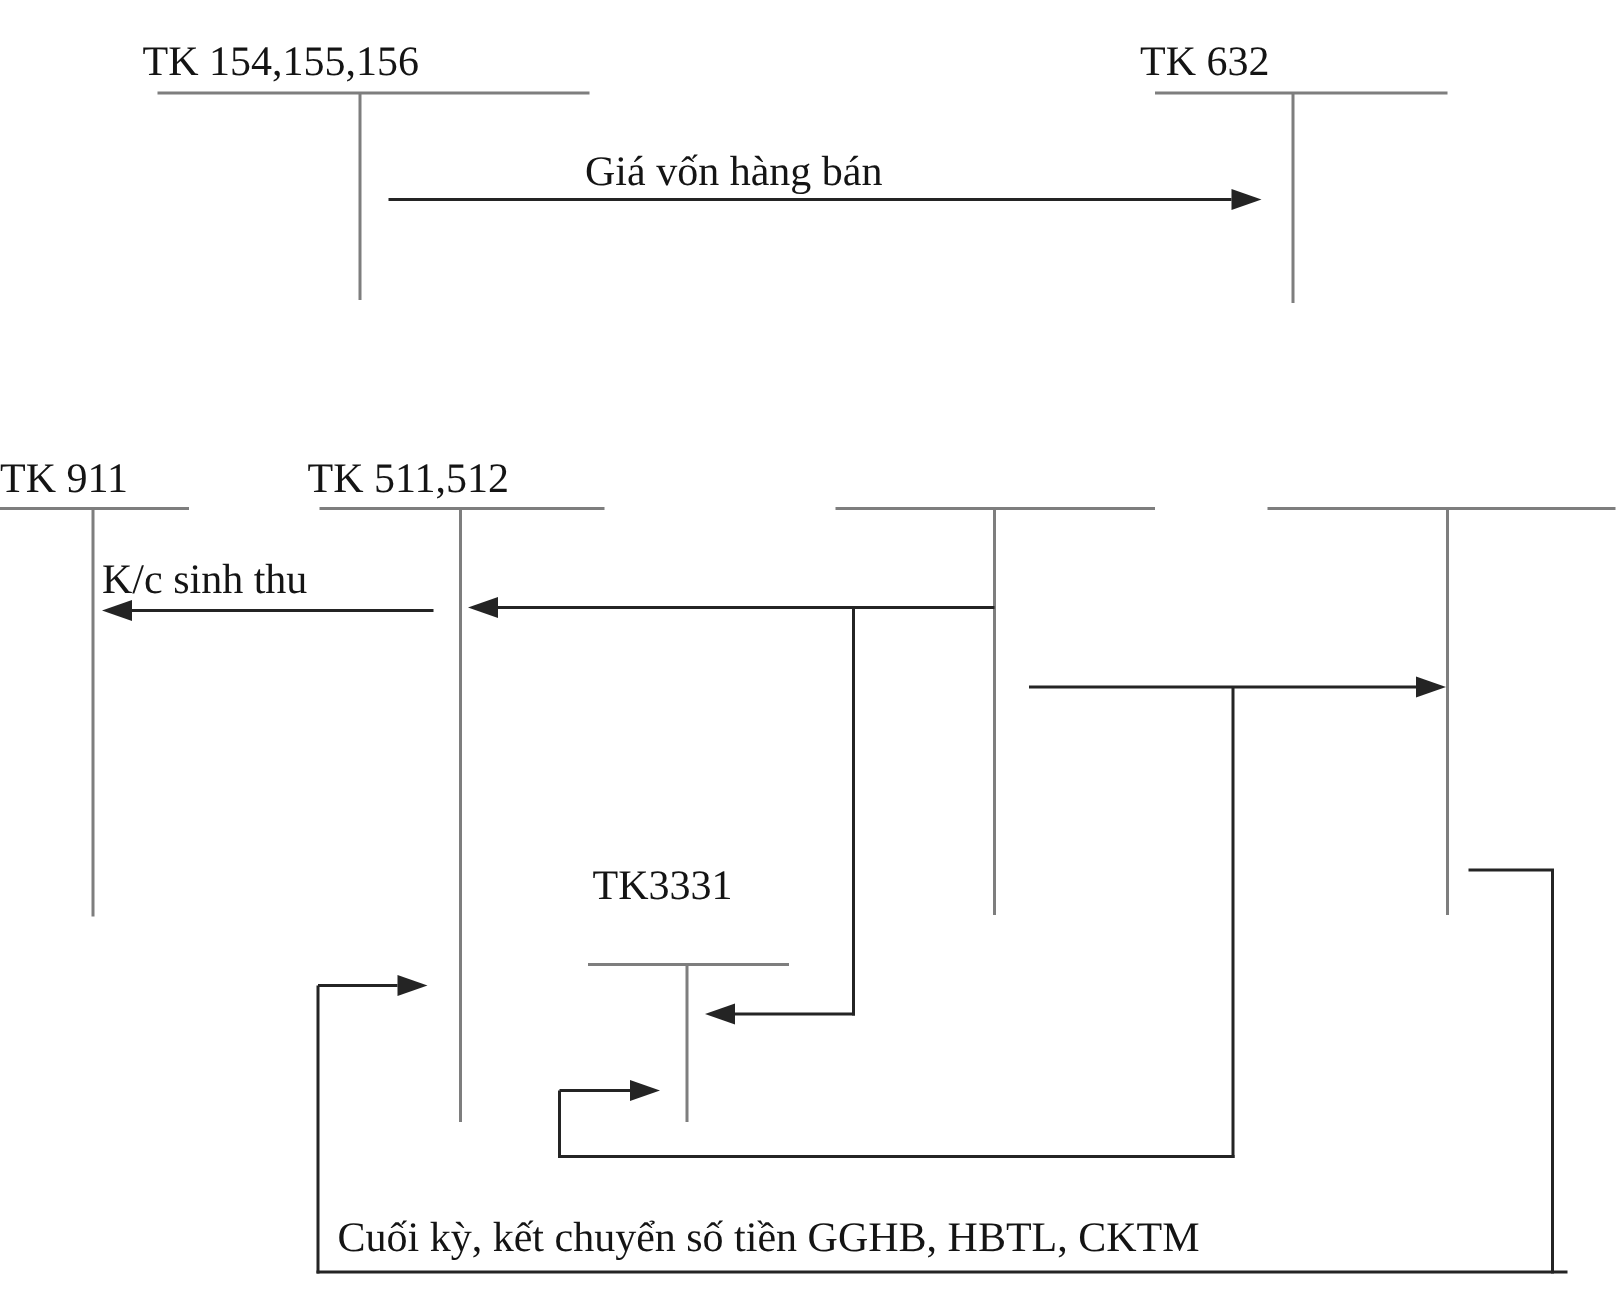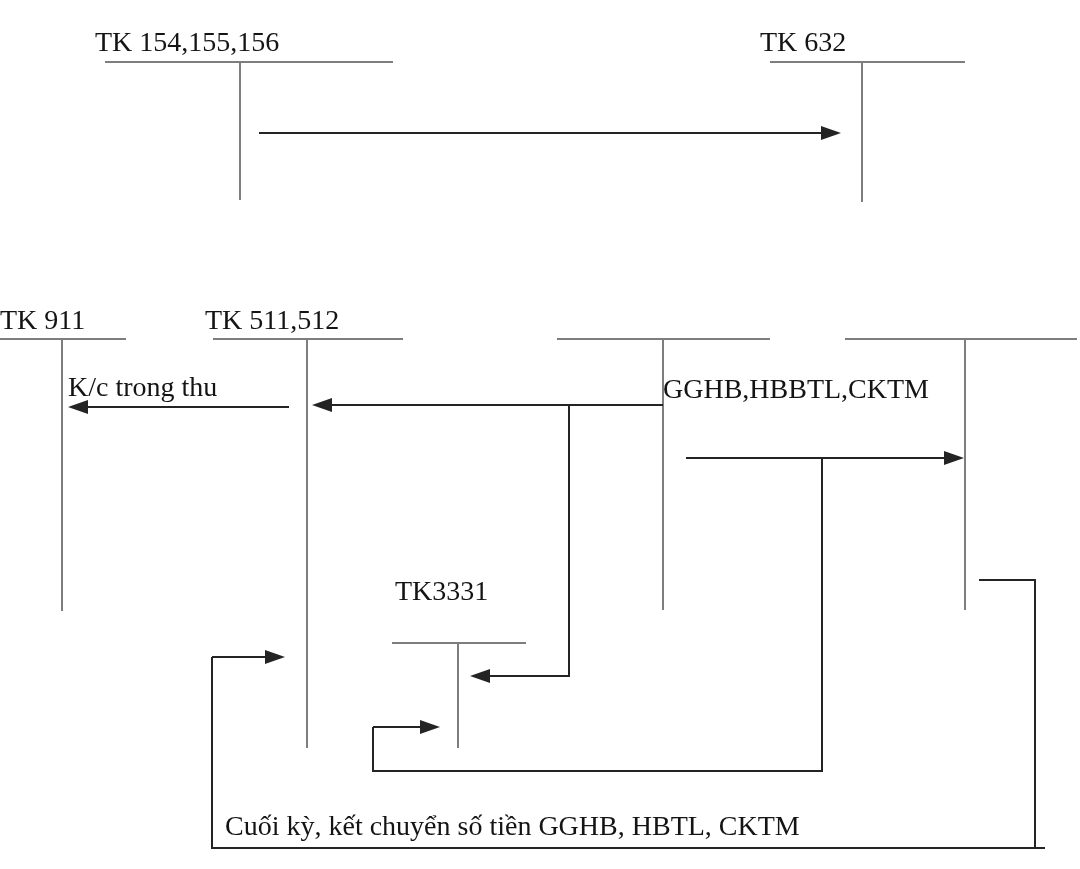--- a/index.html
+++ b/index.html
@@ -24,50 +24,51 @@
 <div id="stage">
 
   <div class="lbl" style="left:95px;top:26px;width:250px;">TK 154,155,156</div>
   <div class="hl acct" style="left:105px;top:61px;width:288px;"></div>
   <div class="vl acct" style="left:239px;top:62px;height:138px;"></div>
 
   <div class="lbl" style="left:760px;top:26px;width:200px;">TK 632</div>
   <div class="hl acct" style="left:770px;top:61px;width:195px;"></div>
   <div class="vl acct" style="left:861px;top:62px;height:140px;"></div>
 
+  <div class="lbl" style="left:390px;top:99px;width:320px;">Giá vốn hàng bán</div>
   <div class="hl flow" style="left:259px;top:132px;width:562px;"></div>
   <div class="ah ah-r" style="left:821px;top:126px;"></div>
 
   <div class="lbl" style="left:0px;top:304px;width:100px;">TK 911</div>
   <div class="hl acct" style="left:0px;top:338px;width:126px;"></div>
   <div class="vl acct" style="left:61px;top:339px;height:272px;"></div>
 
   <div class="lbl" style="left:205px;top:304px;width:180px;">TK 511,512</div>
   <div class="hl acct" style="left:213px;top:338px;width:190px;"></div>
   <div class="vl acct" style="left:306px;top:339px;height:409px;"></div>
 
   <div class="hl acct" style="left:557px;top:338px;width:213px;"></div>
   <div class="vl acct" style="left:662px;top:339px;height:271px;"></div>
 
   <div class="hl acct" style="left:845px;top:338px;width:232px;"></div>
   <div class="vl acct" style="left:964px;top:339px;height:271px;"></div>
 
-  <div class="lbl" style="left:68px;top:371px;width:180px;">K/c trong thu</div>
+  <div class="lbl" style="left:68px;top:371px;width:180px;">K/c sinh thu</div>
   <div class="hl flow" style="left:86px;top:406px;width:203px;"></div>
   <div class="ah ah-l" style="left:68px;top:400px;"></div>
 
   <div class="hl flow" style="left:330px;top:404px;width:333px;"></div>
   <div class="ah ah-l" style="left:312px;top:398px;"></div>
 
   <div class="vl flow" style="left:568px;top:405px;height:272px;"></div>
   <div class="hl flow" style="left:488px;top:675px;width:82px;"></div>
   <div class="ah ah-l" style="left:470px;top:669px;"></div>
 
   <div class="lbl lbl2" style="left:663px;top:372px;width:295px;line-height:34px;">
-    <span>GGHB,HBBTL,CKTM</span><br>
+    <br>
   </div>
   <div class="hl flow" style="left:686px;top:457px;width:258px;"></div>
   <div class="ah ah-r" style="left:944px;top:451px;"></div>
 
   <div class="vl flow" style="left:821px;top:458px;height:314px;"></div>
   <div class="hl flow" style="left:372px;top:770px;width:451px;"></div>
   <div class="vl flow" style="left:372px;top:727px;height:45px;"></div>
   <div class="hl flow" style="left:373px;top:726px;width:47px;"></div>
   <div class="ah ah-r" style="left:420px;top:720px;"></div>
 

